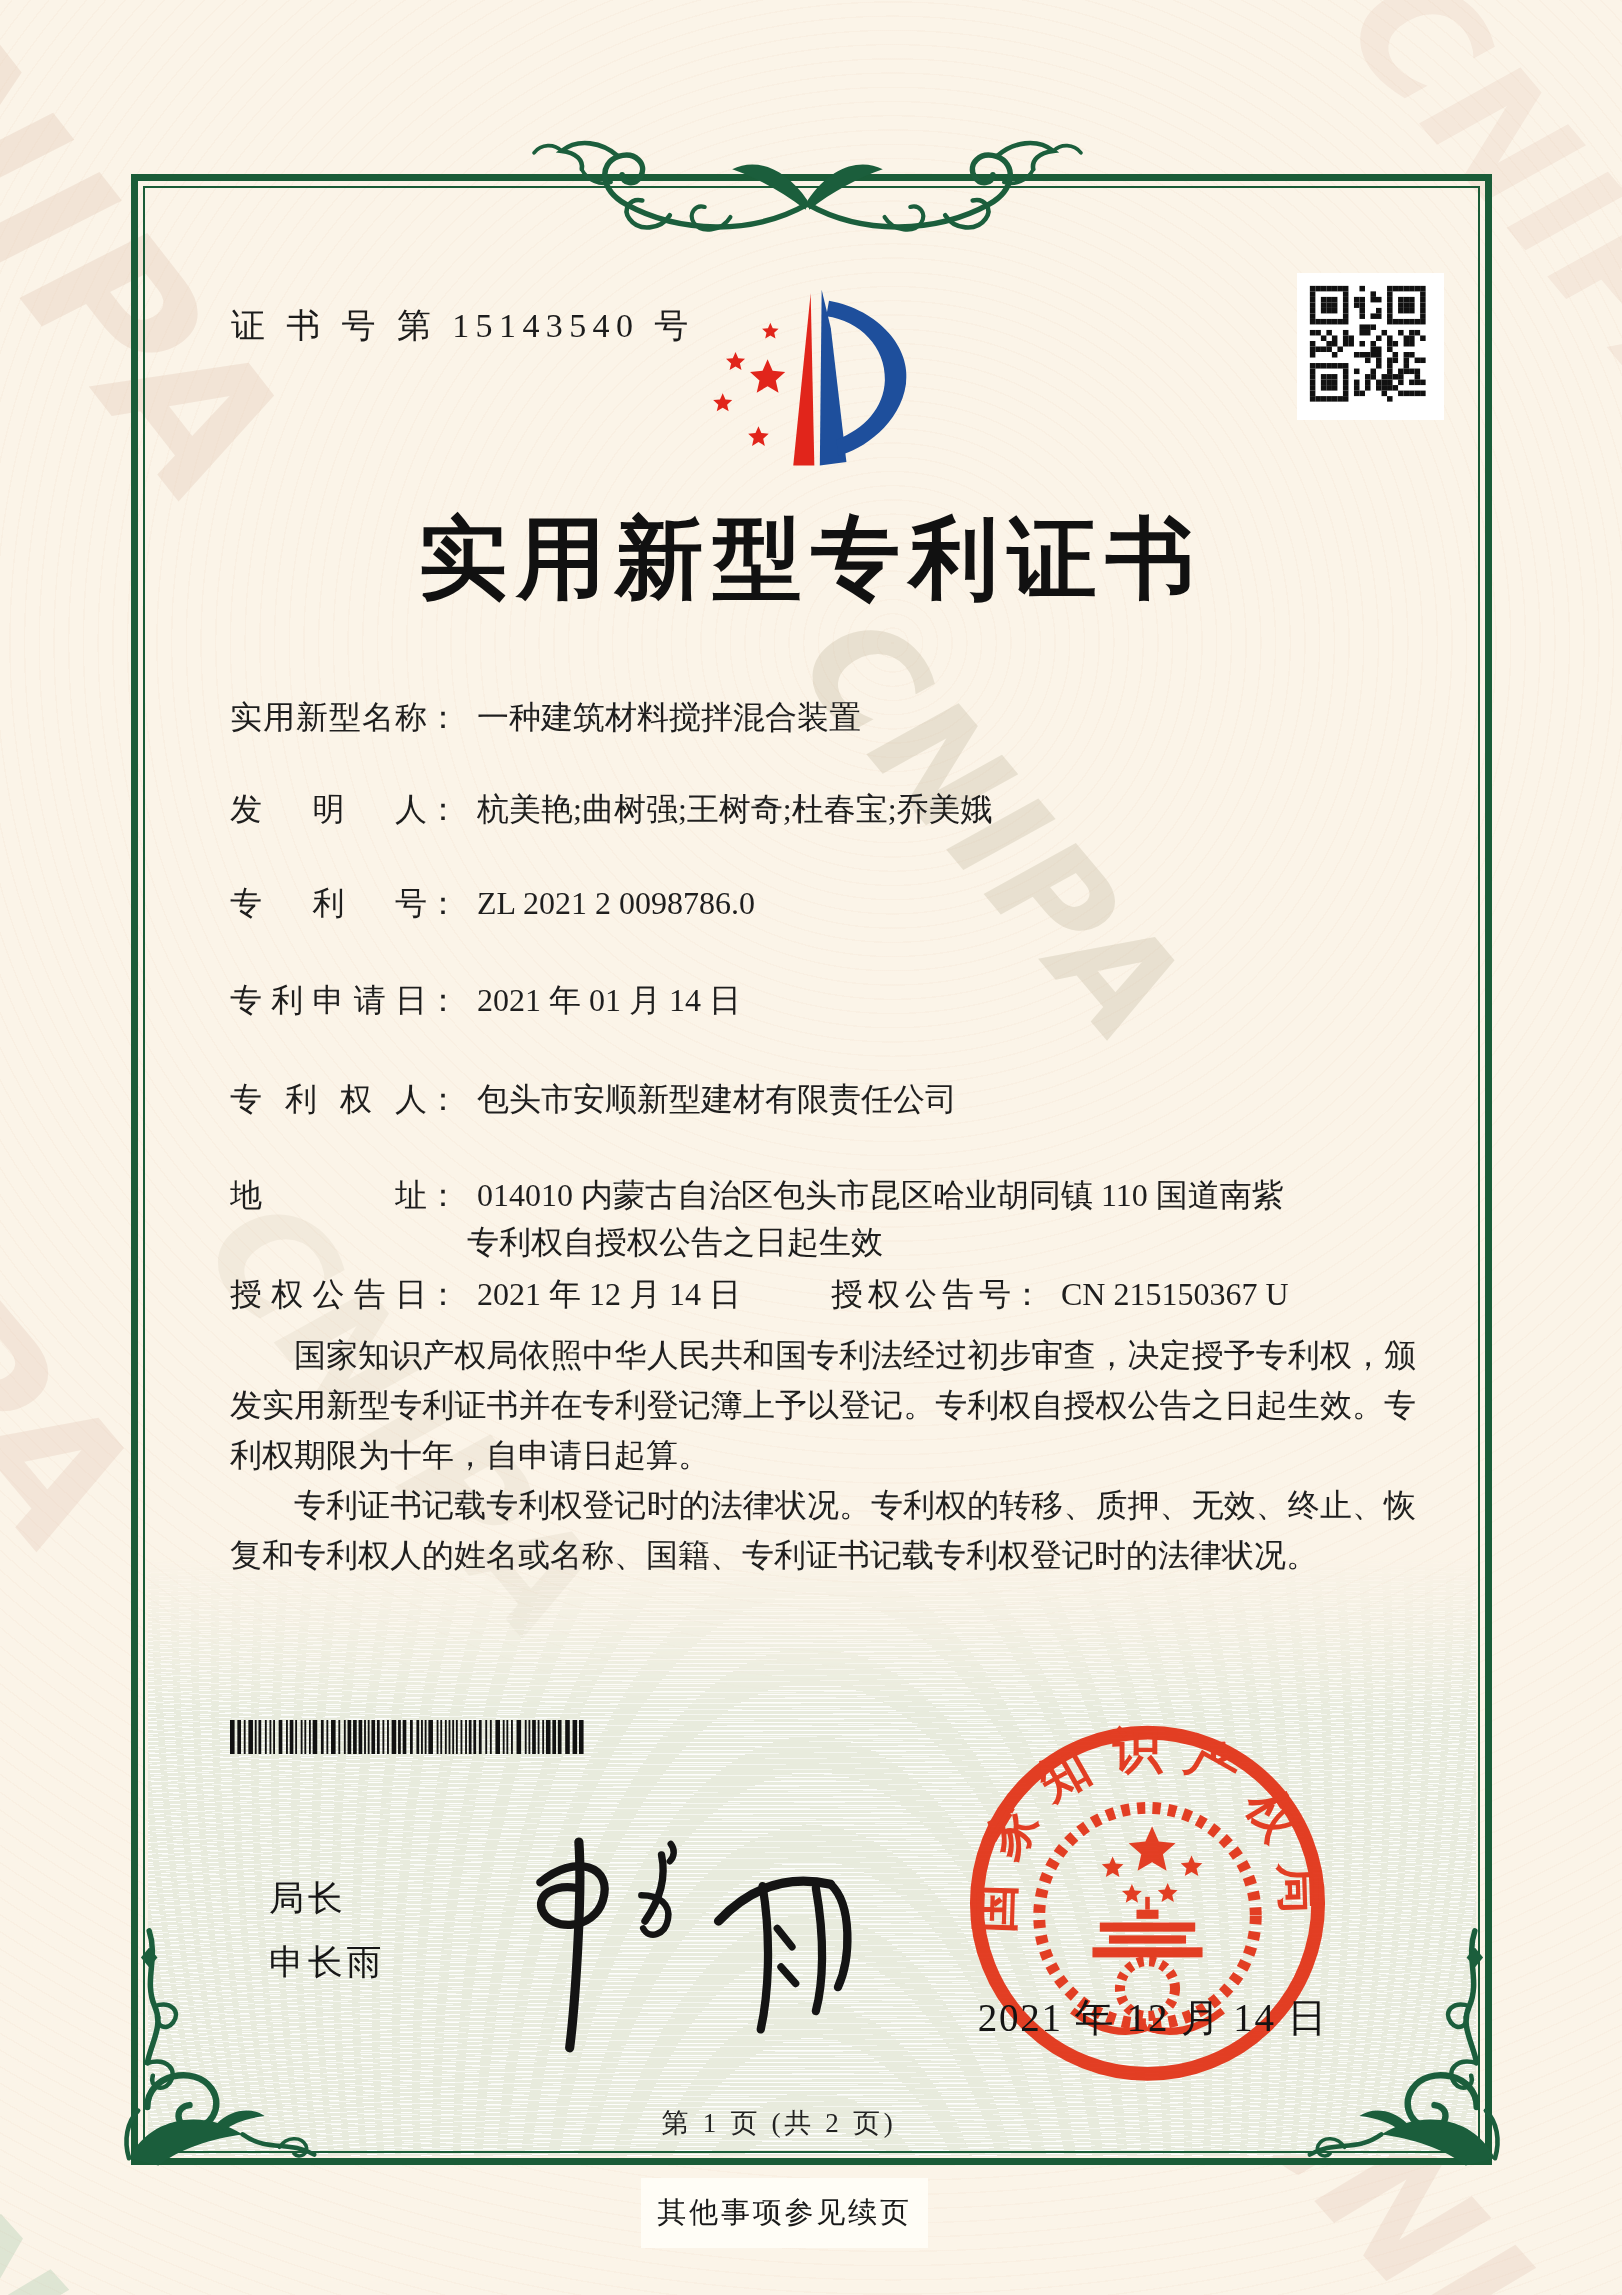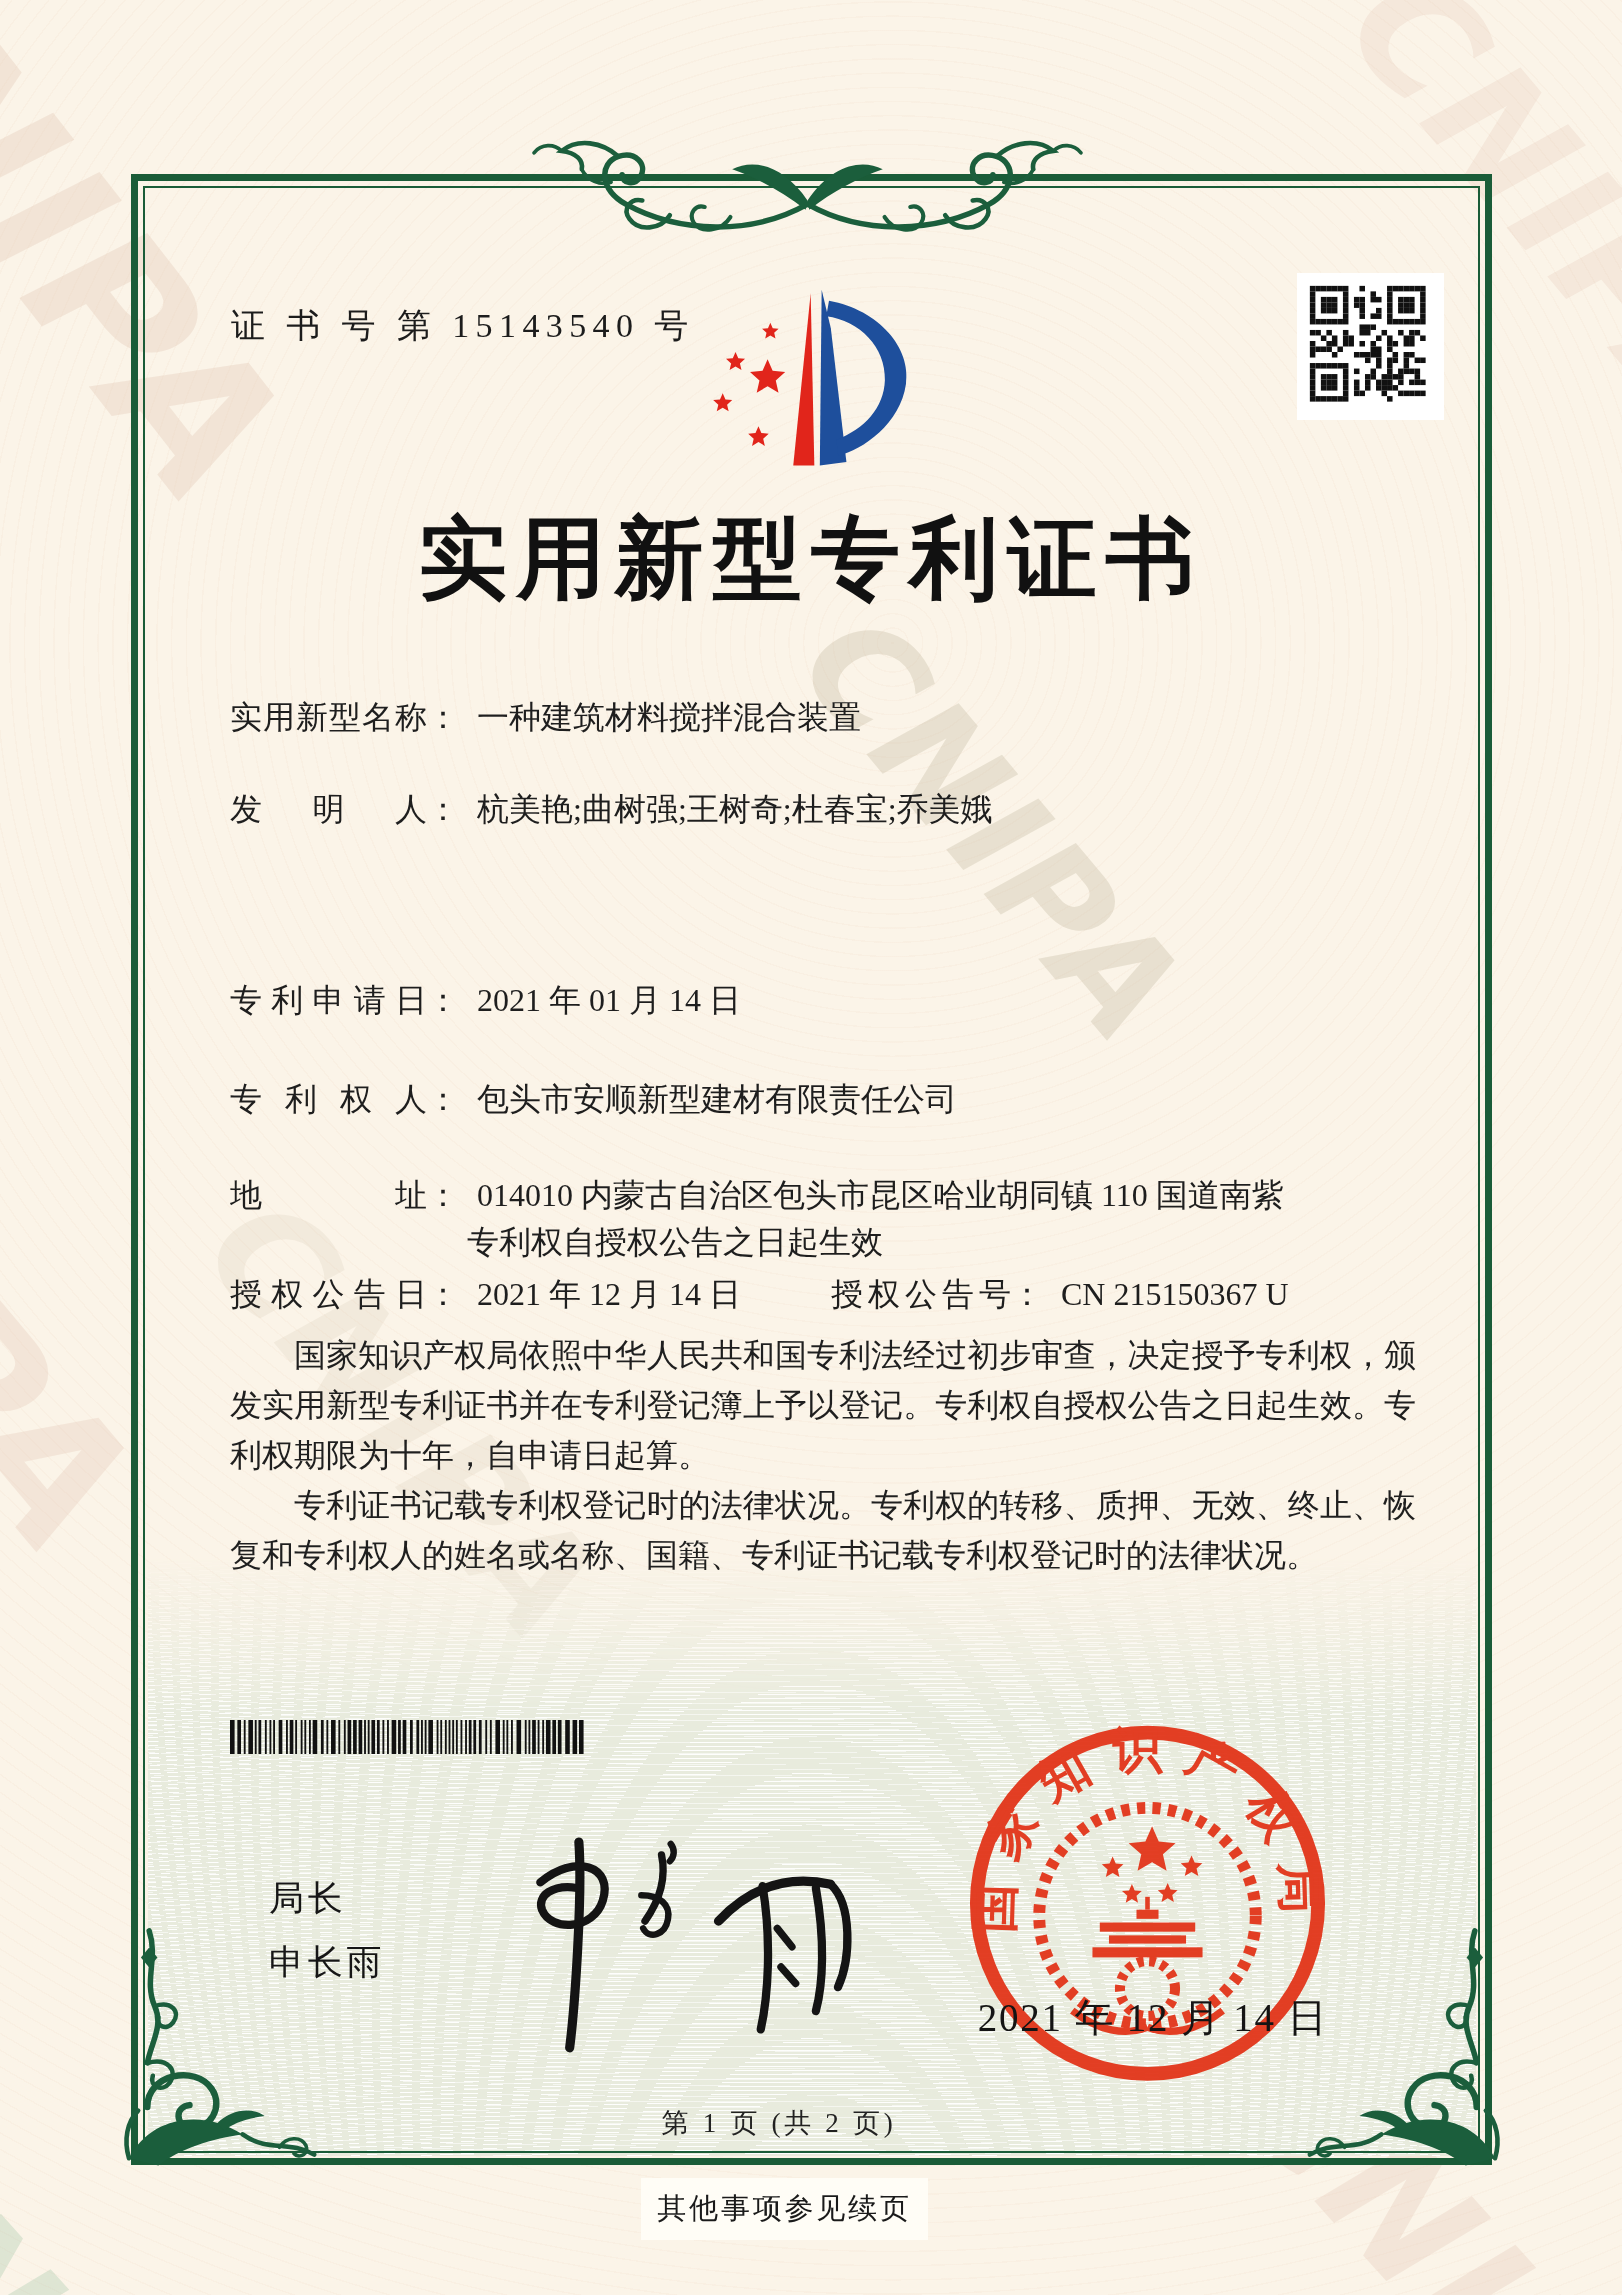--- a/index.html
+++ b/index.html
@@ -35,21 +35,21 @@
   .addr2{position:absolute;left:467px;font-size:32px;color:#1e1e1e;z-index:4;}
   .grant2{position:absolute;left:831px;font-size:32px;color:#1e1e1e;white-space:nowrap;z-index:4;}
   .lbl2{display:inline-block;width:180px;text-align:justify;text-align-last:justify;}
   .paras{position:absolute;left:230px;top:1330px;width:1186px;font-size:32px;line-height:50px;
          color:#1f1f1f;text-align:justify;z-index:4;}
   .paras p{margin:0;text-indent:2em;}
   .director{position:absolute;left:241px;font-size:35px;color:#161616;z-index:4;
             font-family:"Liberation Sans","DejaVu Sans",sans-serif;font-weight:500;letter-spacing:3.7px;margin-left:28px;}
   .footer{position:absolute;left:779px;top:2105px;transform:translateX(-50%);font-size:27px;
           letter-spacing:3.7px;color:#222;z-index:4;white-space:nowrap;}
-  .cont-box{position:absolute;left:641px;top:2178px;width:287px;height:62px;background:#fffdf6;
+  .cont-box{position:absolute;left:641px;top:2178px;width:287px;height:70px;background:#fffdf6;
             z-index:4;display:flex;align-items:center;justify-content:center;}
   .cont-box span{font-size:29px;letter-spacing:2.8px;color:#1a1a1a;}
   .seal-date{position:absolute;left:1153px;top:1991px;transform:translateX(-50%);font-size:39px;
              letter-spacing:1.8px;color:#141414;z-index:6;white-space:nowrap;}
 </style>
 </head>
 <body>
 
 <div class="page">
 
@@ -352,20 +352,23 @@
     </svg>
 
   <div class="abs content title">实用新型专利证书</div>
 
   <div class="row" style="top:696px;">
     <span class="lbl">实用新型名称</span><span>：</span><span class="val">一种建筑材料搅拌混合装置</span>
   </div>
   <div class="row" style="top:788px;">
     <span class="lbl">发明人</span><span>：</span><span class="val">杭美艳;曲树强;王树奇;杜春宝;乔美娥</span>
   </div>
+  <div class="row" style="top:882px;">
+    <span class="lbl">专利号</span><span>：</span><span class="val">ZL 2021 2 0098786.0</span>
+  </div>
   <div class="row" style="top:979px;">
     <span class="lbl">专利申请日</span><span>：</span><span class="val">2021 年 01 月 14 日</span>
   </div>
   <div class="row" style="top:1078px;">
     <span class="lbl">专利权人</span><span>：</span><span class="val">包头市安顺新型建材有限责任公司</span>
   </div>
   <div class="row" style="top:1174px;">
     <span class="lbl">地址</span><span>：</span><span class="val">014010 内蒙古自治区包头市昆区哈业胡同镇 110 国道南紫</span>
   </div>
   <div class="addr2" style="top:1221px;">专利权自授权公告之日起生效</div>

